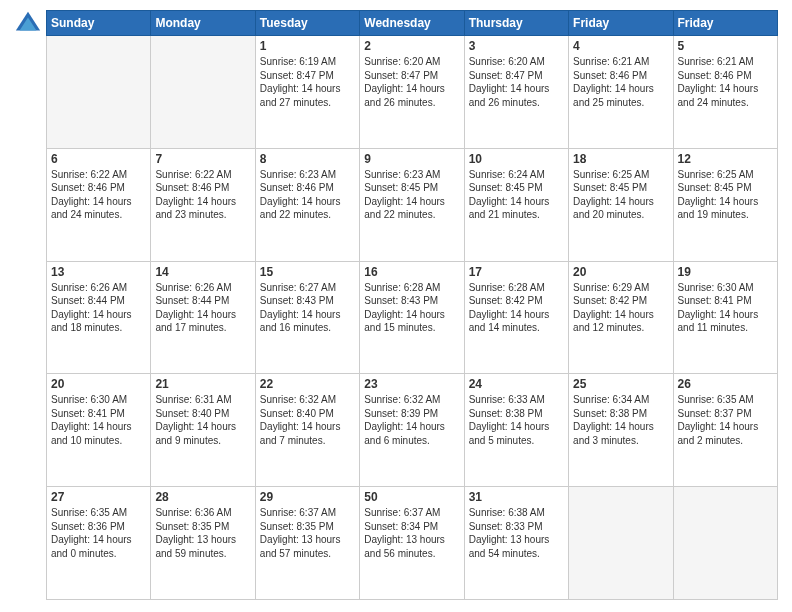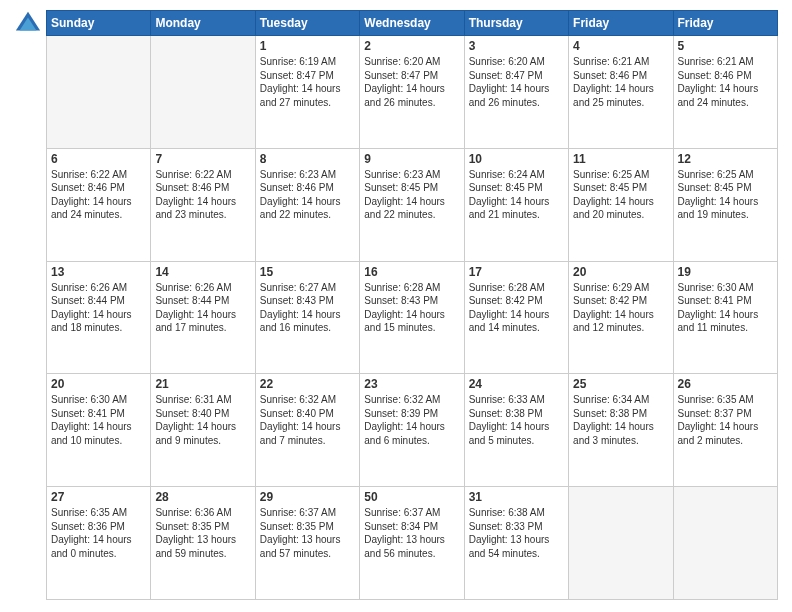--- a/index.html
+++ b/index.html
@@ -179,21 +179,21 @@
           </td>
           <td>
             <span class="day-number">9</span>
             <div class="day-info">Sunrise: 6:23 AM<br>Sunset: 8:45 PM<br>Daylight: 14 hours and 22 minutes.</div>
           </td>
           <td>
             <span class="day-number">10</span>
             <div class="day-info">Sunrise: 6:24 AM<br>Sunset: 8:45 PM<br>Daylight: 14 hours and 21 minutes.</div>
           </td>
           <td>
-            <span class="day-number">11</span>
+            <span class="day-number">18</span>
             <div class="day-info">Sunrise: 6:25 AM<br>Sunset: 8:45 PM<br>Daylight: 14 hours and 20 minutes.</div>
           </td>
           <td>
             <span class="day-number">12</span>
             <div class="day-info">Sunrise: 6:25 AM<br>Sunset: 8:45 PM<br>Daylight: 14 hours and 19 minutes.</div>
           </td>
         </tr>
         <tr>
           <td>
             <span class="day-number">13</span>

